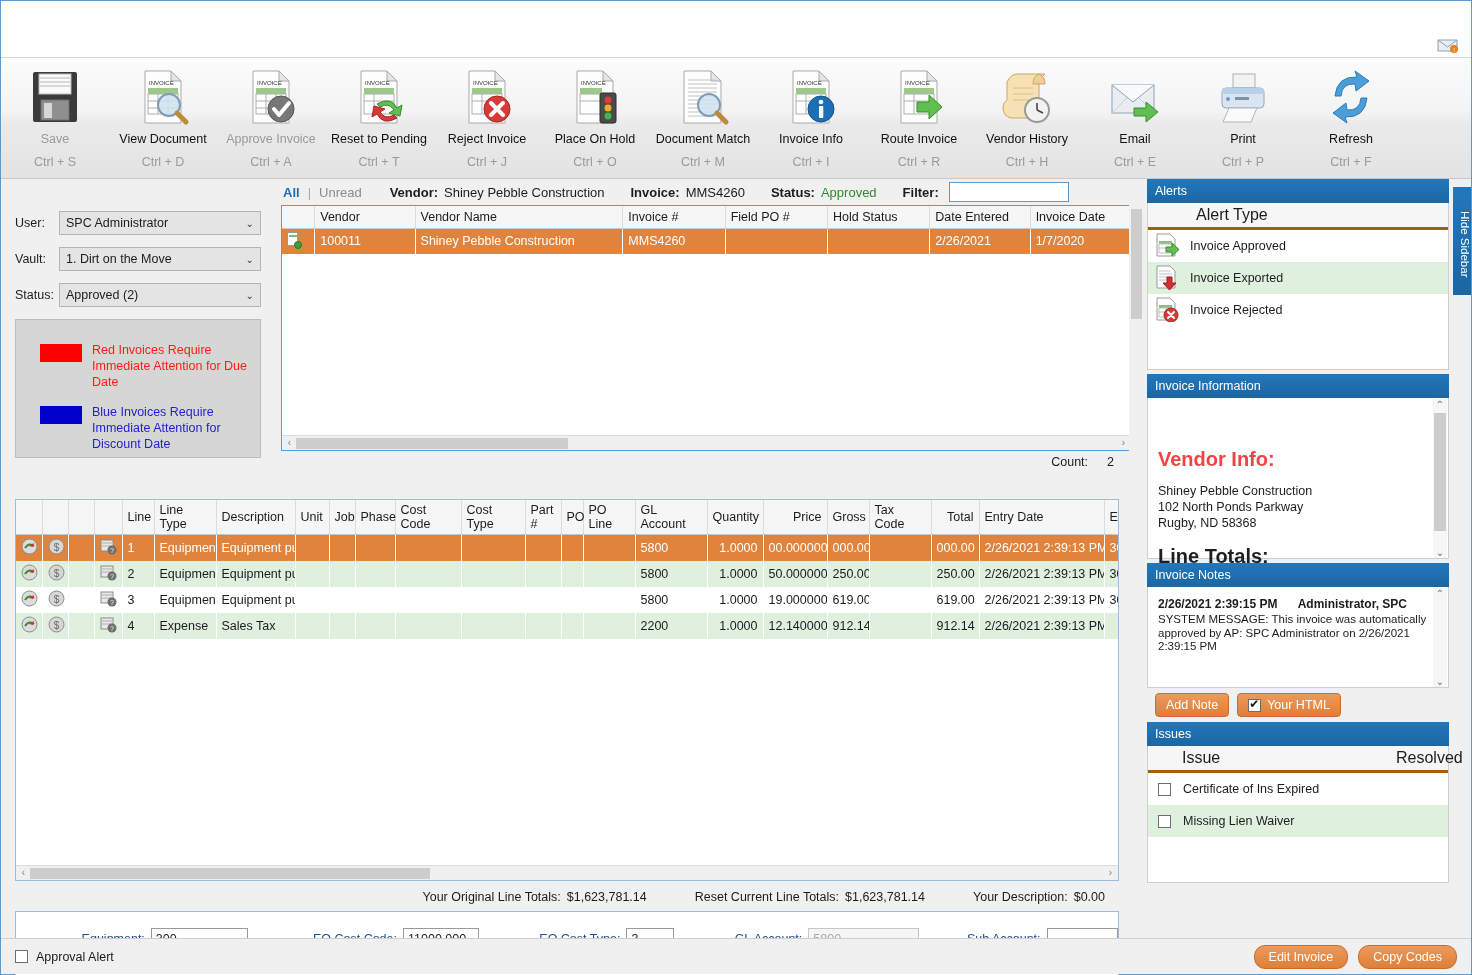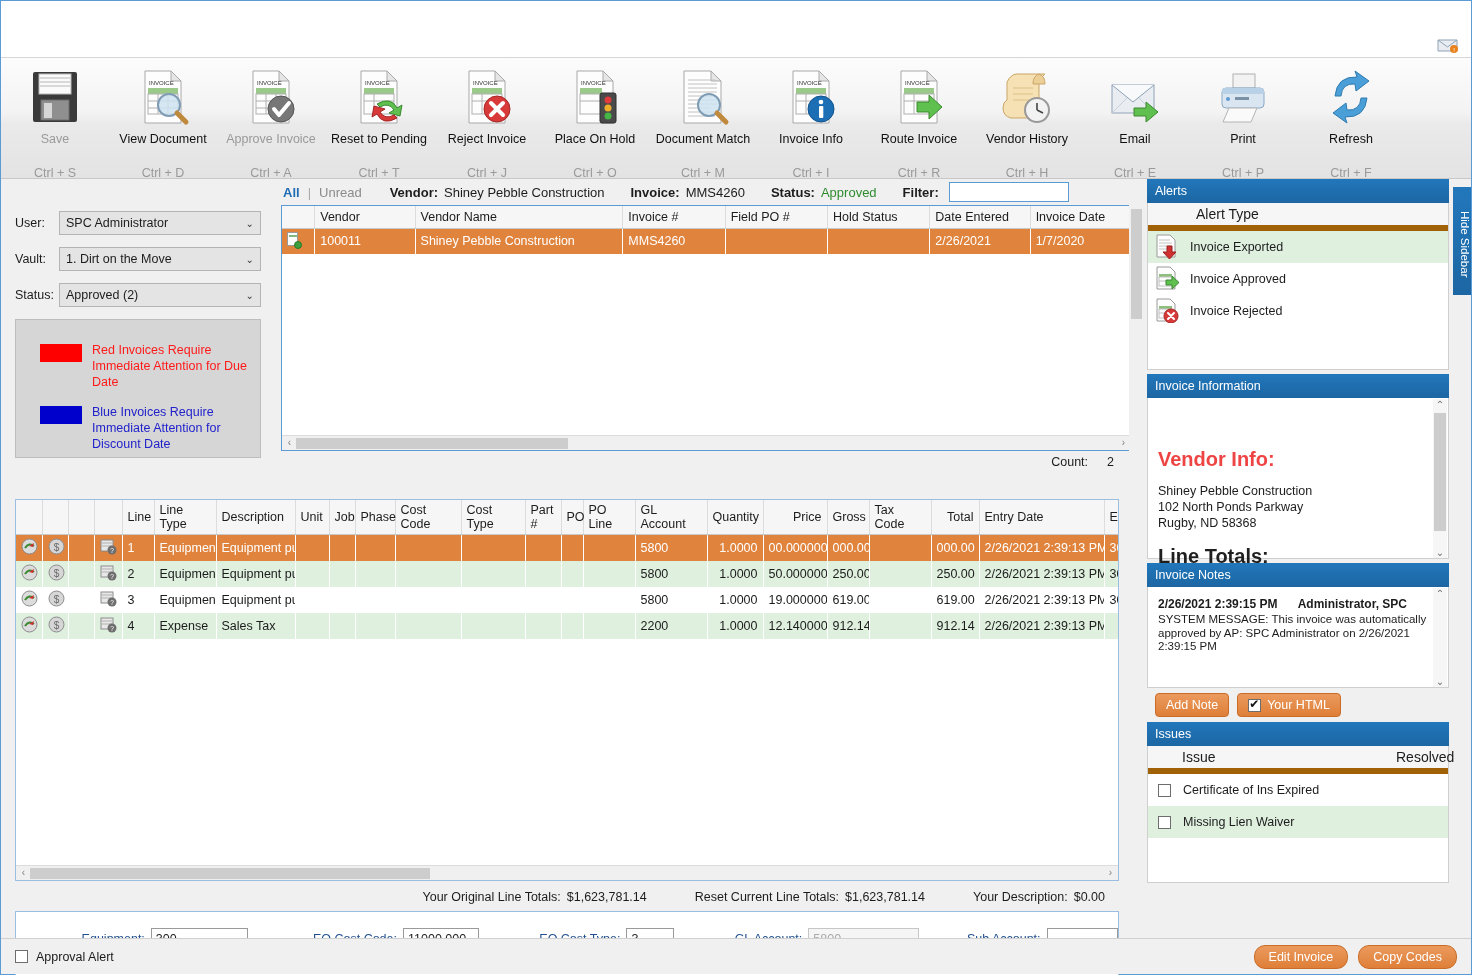--- a/index.html
+++ b/index.html
@@ -32,21 +32,21 @@
 
   
   .ribbon { position:absolute; left:0; top:56px; width:1470px; height:122px;
      background:linear-gradient(to bottom,#fcfcfc 0%,#f3f3f3 45%,#eaeaea 55%,#e3e3e3 100%);
      border-top:1px solid #d6d6d6; border-bottom:1px solid #c8c8c8;
      display:flex; align-items:flex-start; padding-top:8px; }
   .rib-item { width:108px; display:flex; flex-direction:column; align-items:center; cursor:default; }
   .rib-ico { height:62px; display:flex; align-items:center; justify-content:center; }
   .rib-label { font-size:12.5px; color:#111; margin-top:4px; text-align:center; }
   .rib-label.dim { color:#9a9a9a; }
-  .rib-key { font-size:12.5px; color:#9a9a9a; margin-top:20px; }
+  .rib-key { font-size:12.5px; color:#9a9a9a; margin-top:9px; }
 
   
   .main { position:absolute; left:0; top:178px; width:1470px; height:760px; background:#f0f0f0; }
 
   
   .leftpanel { position:absolute; left:0; top:0; width:274px; height:296px; background:#f0f0f0; }
   .fld-row { display:flex; align-items:center; margin:0 14px 12px 14px; }
   .fld-row:first-child { padding-top:32px; }
   .fld-label { width:44px; font-size:12.5px; color:#1c1c1c; }
   .combo { flex:1; height:24px; background:#e4e4e4; border:1px solid #b4b4b4;
@@ -114,21 +114,21 @@
   .dinput { height:21px; border:1px solid #9a9a9a; background:#fff; font-size:12.5px;
      padding:1px 4px; display:flex; align-items:center; color:#1c1c1c; }
   .dinput.ro { background:#f5f5f5; border:1px solid #c6c6c6; color:#a8a8a8; }
   .dsub { font-size:12px; font-style:italic; color:#6a6a6a; }
 
   
   .right { position:absolute; left:1146px; top:0; width:302px; height:760px; background:#f0f0f0; }
   .panelhdr { background:linear-gradient(to bottom,#2277bb,#1c66a3); color:#fff; font-size:12.5px;
      padding:5px 8px; }
   .panelbody { background:#fff; border:1px solid #cfcfcf; border-top:none; }
-  .tiny-th { background:#f6f6f6; border-bottom:6px solid #a16207; font-size:14px; padding:3px 6px; }
+  .tiny-th { background:#f6f6f6; border-bottom:3px solid #a16207; font-size:16px; padding:3px 6px; }
   .alert-row { display:flex; align-items:center; height:32px; padding-left:6px; font-size:12.5px; }
   .alert-row.g { background:#dff0df; }
   .hide-sidebar { position:absolute; left:1452px; top:8px; width:18px; height:108px;
      background:linear-gradient(to bottom,#2277bb,#1c66a3); color:#fff; font-size:11.5px;
      writing-mode:vertical-rl; text-align:center; padding-top:6px; }
   .orangebtn { background:linear-gradient(to bottom,#eb9a5e,#de7f38); border:1px solid #c96c28;
      border-radius:4px; color:#fff; font-size:12.5px; padding:4px 10px; display:inline-flex;
      align-items:center; }
   .chk { width:13px; height:13px; border:1px solid #6d6d6d; background:#fff; display:inline-block;
      position:relative; flex:none; }
@@ -767,20 +767,34 @@
     </div>
 
     <div class="right">
 
       <div class="panelhdr" style="width:302px">Alerts</div>
       <div class="panelbody" style="width:302px; height:167px;">
         <div style="display:flex;">
           <div class="tiny-th" style="width:42px;">&nbsp;</div>
           <div class="tiny-th" style="flex:1;">Alert Type</div>
         </div>
+        <div class="alert-row">
+          <span style="width:36px">
+            <svg width="26" height="26" viewBox="0 0 26 26">
+                <path d="M3 2 h13 l5 5 v17 h-18 z" fill="#fdfdfd" stroke="#9a9a9a"></path>
+                <rect x="5" y="9" width="13" height="3" fill="#8fbf7f"></rect>
+                <g stroke="#c0c0c0" fill="none">
+                  <rect x="5" y="12" width="13" height="9"></rect>
+                  <line x1="5" y1="16" x2="18" y2="16"></line>
+                </g>
+                <path d="M12 15 h6 v-4 l7 6.5 l-7 6.5 v-4 h-6 z" fill="#5fbf4f" stroke="#3c8a31"></path>
+              </svg>
+          </span>
+          <span>Invoice Approved</span>
+        </div>
         <div class="alert-row g">
           <span style="width:36px">
             <svg width="26" height="26" viewBox="0 0 26 26">
                 <path d="M3 2 h13 l5 5 v17 h-18 z" fill="#fdfdfd" stroke="#9a9a9a"></path>
                 <g stroke="#c4c4c4">
                   <line x1="5" y1="7" x2="16" y2="7"></line>
                   <line x1="5" y1="10" x2="18" y2="10"></line>
                   <line x1="5" y1="13" x2="18" y2="13"></line>
                   <line x1="5" y1="16" x2="14" y2="16"></line>
                 </g>
@@ -791,34 +805,20 @@
         </div>
         <div class="alert-row">
           <span style="width:36px">
             <svg width="26" height="26" viewBox="0 0 26 26">
                 <path d="M3 2 h13 l5 5 v17 h-18 z" fill="#fdfdfd" stroke="#9a9a9a"></path>
                 <rect x="5" y="9" width="13" height="3" fill="#8fbf7f"></rect>
                 <g stroke="#c0c0c0" fill="none">
                   <rect x="5" y="12" width="13" height="9"></rect>
                   <line x1="5" y1="16" x2="18" y2="16"></line>
                 </g>
-                <path d="M12 15 h6 v-4 l7 6.5 l-7 6.5 v-4 h-6 z" fill="#5fbf4f" stroke="#3c8a31"></path>
-              </svg>
-          </span>
-          <span>Invoice Approved</span>
-        </div>
-        <div class="alert-row">
-          <span style="width:36px">
-            <svg width="26" height="26" viewBox="0 0 26 26">
-                <path d="M3 2 h13 l5 5 v17 h-18 z" fill="#fdfdfd" stroke="#9a9a9a"></path>
-                <rect x="5" y="9" width="13" height="3" fill="#8fbf7f"></rect>
-                <g stroke="#c0c0c0" fill="none">
-                  <rect x="5" y="12" width="13" height="9"></rect>
-                  <line x1="5" y1="16" x2="18" y2="16"></line>
-                </g>
                 <circle cx="17" cy="19" r="7" fill="#d83a3a" stroke="#a52626"></circle>
                 <path d="M14 16 l6 6 M20 16 l-6 6" stroke="#fff" stroke-width="2" stroke-linecap="round"></path>
               </svg>
           </span>
           <span>Invoice Rejected</span>
         </div>
       </div>
 
       <div class="panelhdr" style="width:302px; margin-top:4px;">Invoice Information</div>
       <div class="panelbody" style="width:302px; height:161px; position:relative; padding:10px 14px 0 10px;">

